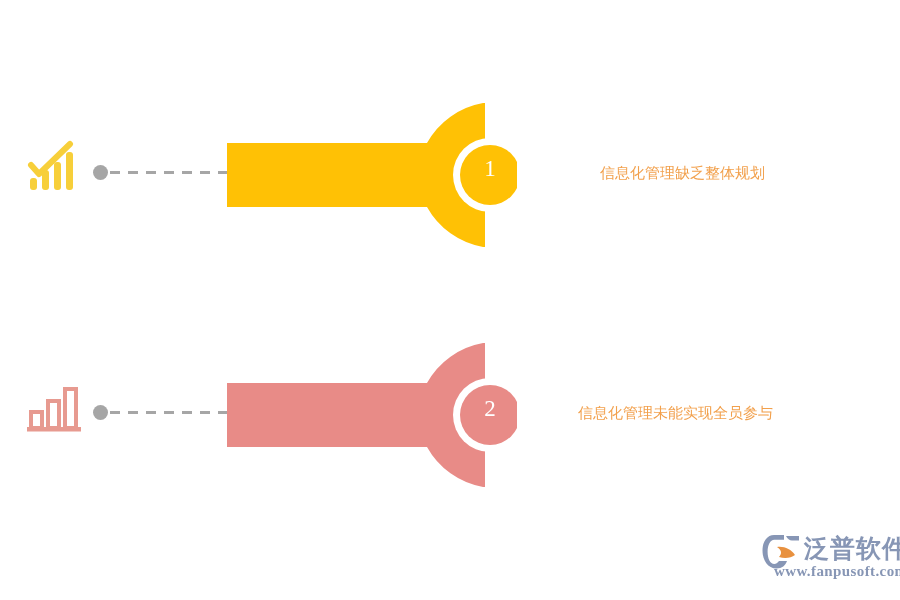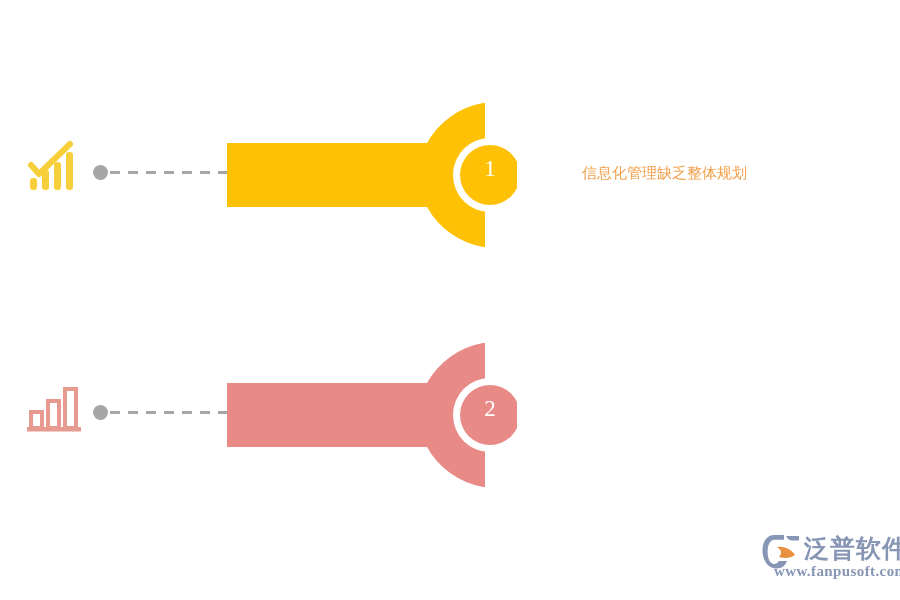--- a/index.html
+++ b/index.html
@@ -109,21 +109,21 @@
   }
 
   
   .caption {
     position: absolute;
     top: 69px;
     font-size: 15px;
     white-space: nowrap;
     color: #f2a04c;
   }
-  .caption-1 { left: 582px; text-align: center; }
+  .caption-1 { left: 600px; text-align: center; }
   .caption-2 { left: 578px; }
 
   
   .logo {
     position: absolute;
     left: 762px;
     top: 532px;
     width: 130px;
     height: 52px;
   }
@@ -249,20 +249,21 @@
             L0,112
             Z"></path>
         </g>
         <circle cx="263" cy="80" r="30" fill="#E88B87"></circle>
       </svg>
       <div class="banner-number">
         <span>2</span>
       </div>
     </div>
 
+    <div class="caption caption-2">信息化管理未能实现全员参与</div>
   </div>
 
   <div class="logo">
     <div class="logo-mark">
       <svg width="40" height="36" viewBox="0 0 40 36" xmlns="http://www.w3.org/2000/svg">
         <path fill="#8796b5" d="M22,1 L12,1 C5.5,1 0.5,7 0.5,16.5 C0.5,26.5 6,34.5 14.5,34.5
                                  C20,34.5 23.5,31.5 25,27 L17,27 C15.5,29 14,30 12.3,30
                                  C8.2,30 5.6,24.8 5.6,17.8 C5.6,10.8 8.2,5.8 12.3,5.8 L22,5.8 Z"></path>
         <path fill="#8796b5" d="M23,2 L36,2 L36,8 L29,8 Z" opacity="0"></path>
         <path fill="#e8913f" d="M15,13 C22,12 29,15 33,21 C29,24 23,25 17,23 C20,20 20,16 15,13 Z"></path>

